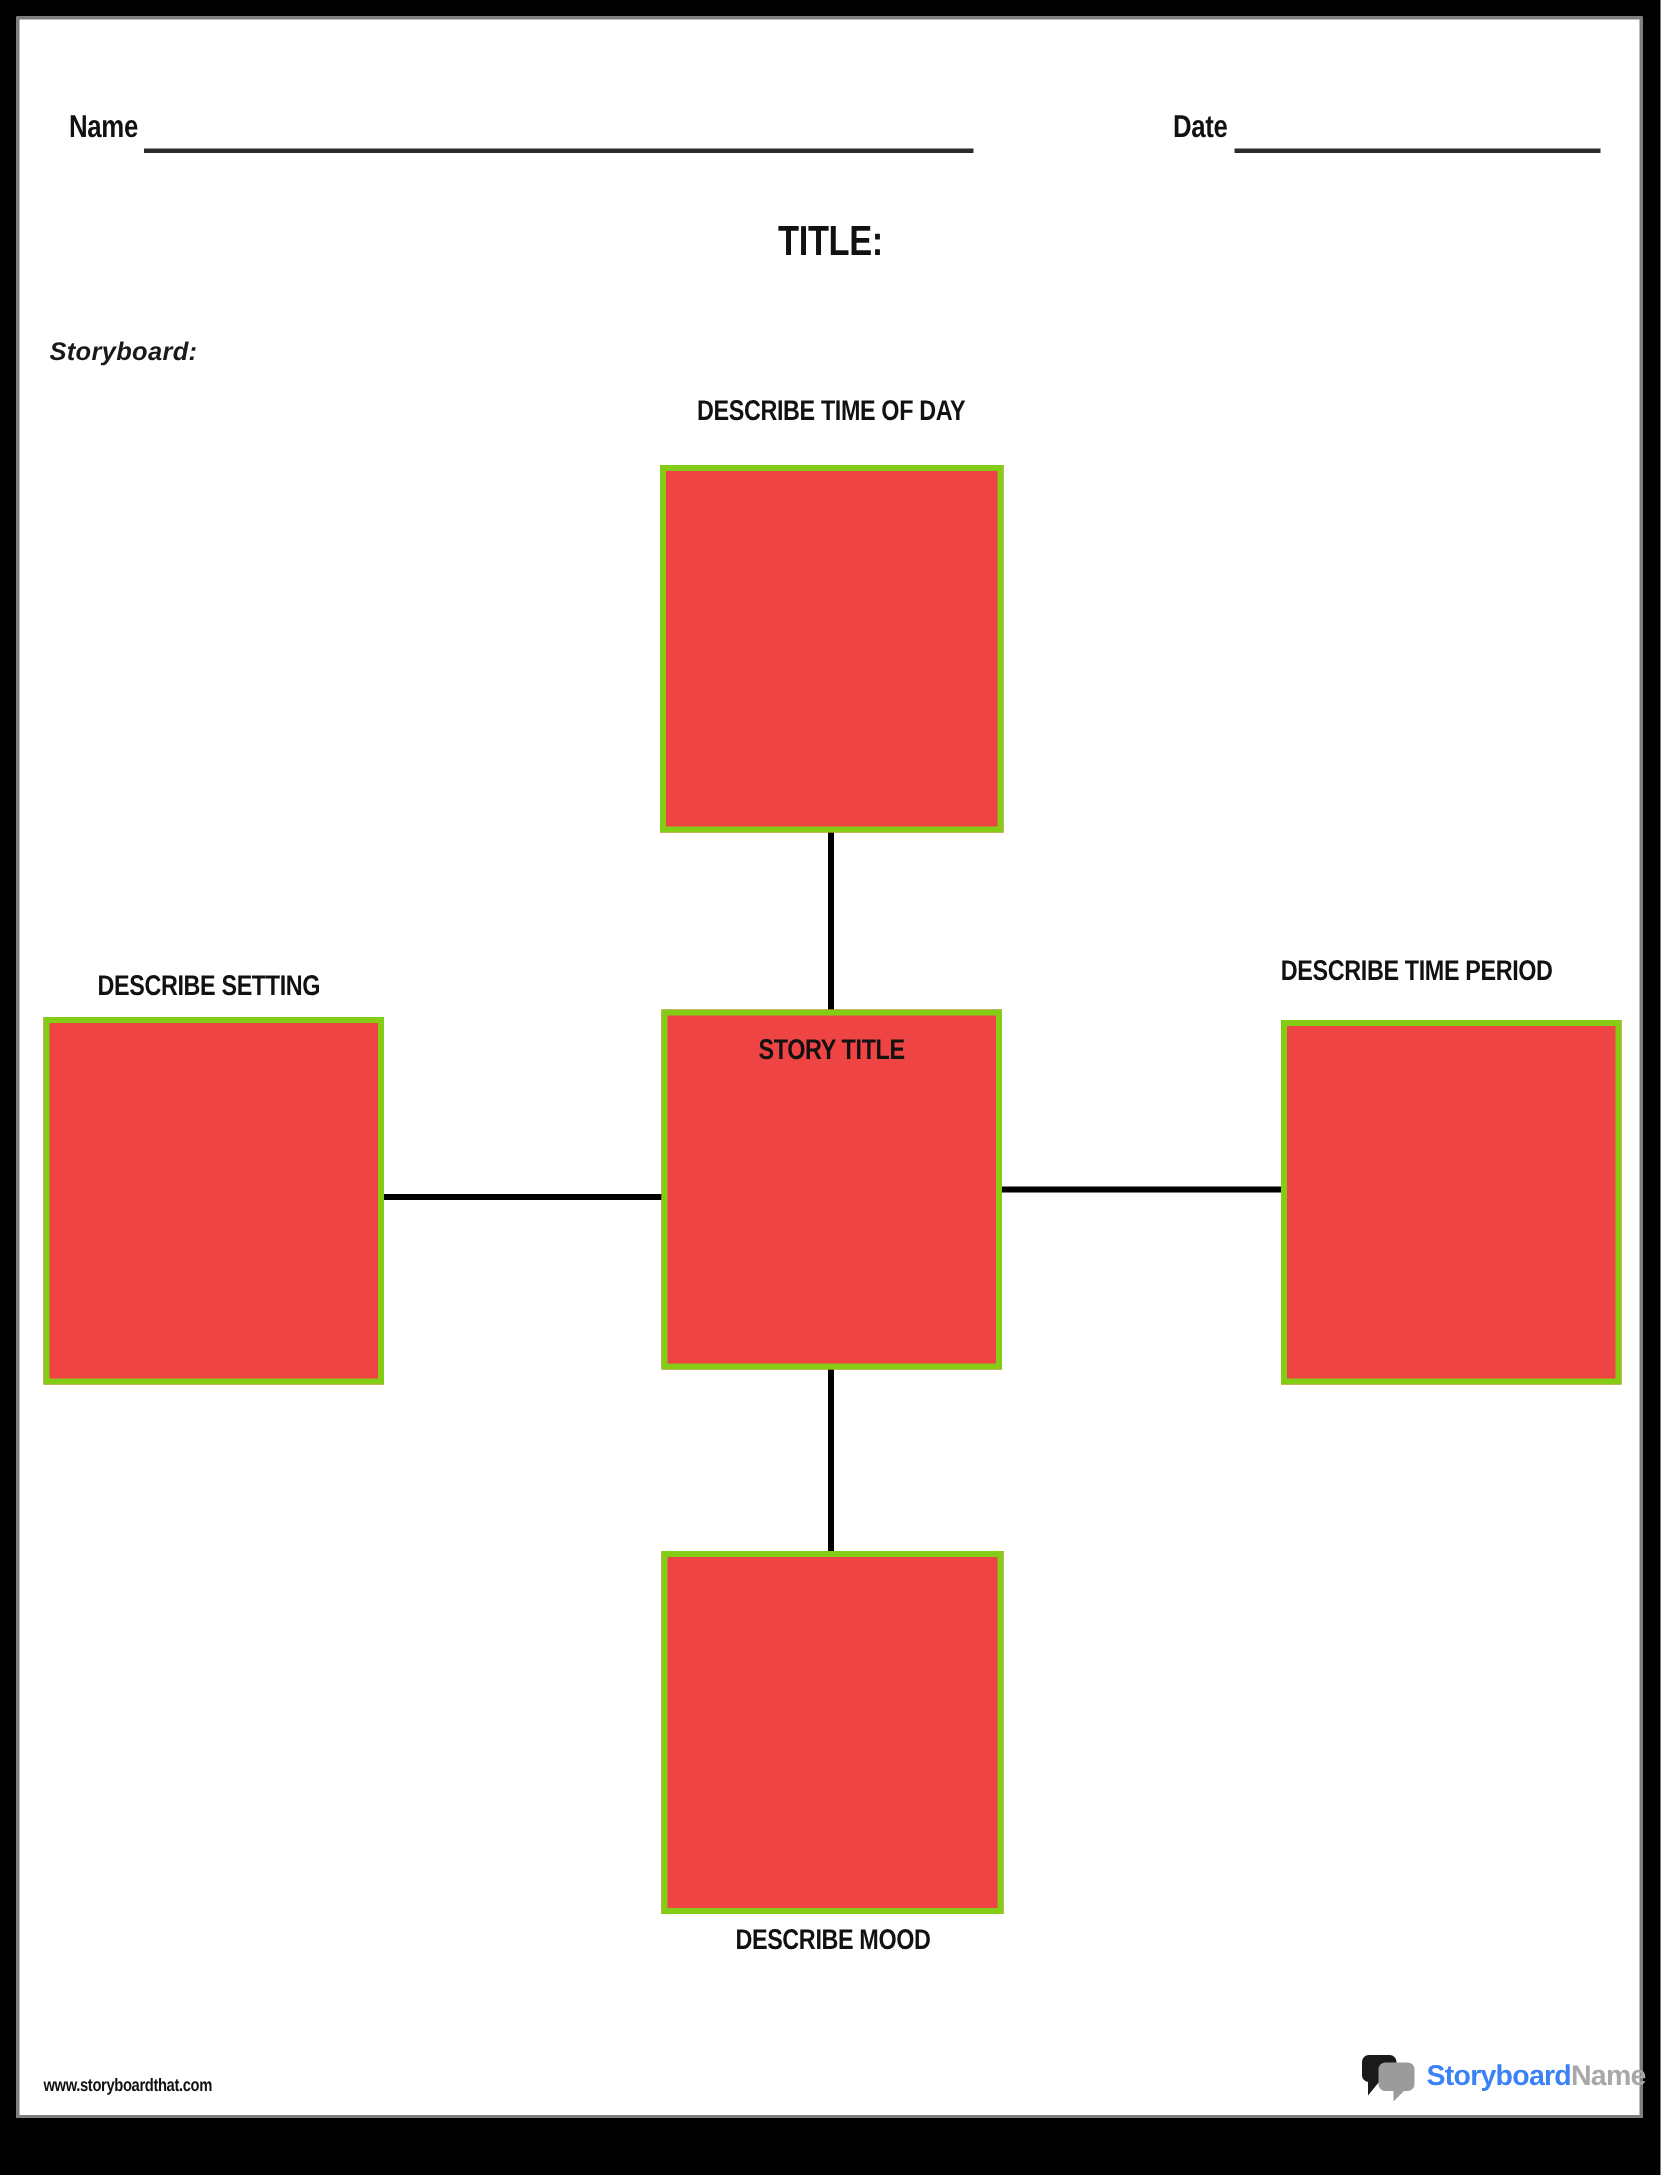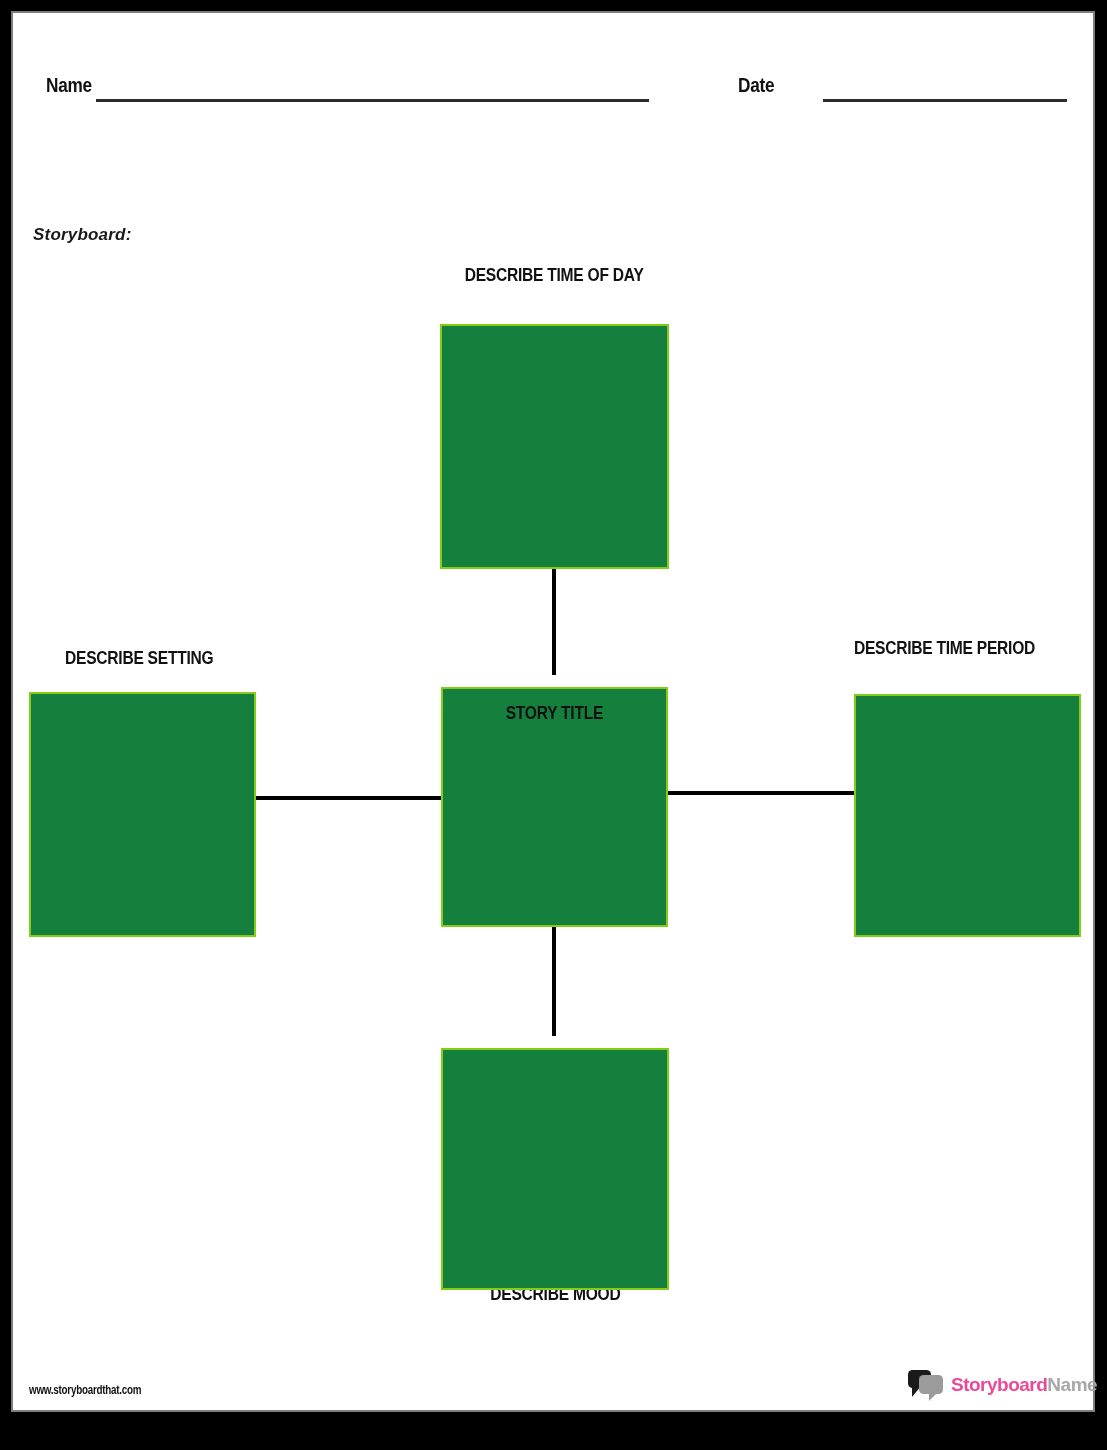--- a/index.html
+++ b/index.html
@@ -55,23 +55,22 @@
     left: 20px; top: 212px;
     font-size: 17px;
     font-style: italic;
     font-weight: 700;
     letter-spacing: 0.2px;
     color: #1a1a1a;
   }
 
   .dbox {
     position: absolute;
-    background: #15803d;
-    border: 2px solid #84cc16;
-    margin-top: 14px;
+    background: #ef4444;
+    border: 4px solid #84cc16;
   }
   .connector { position: absolute; background: #000; }
 
   .box-label { position: absolute; font-size: 19px; line-height: 19px; }
   .box-label.center { text-align: center; }
 
   .story-title-box { text-align: center; padding-top: 13px; }
   .story-title-label { font-size: 19px; }
 
   .footer-url {
@@ -84,38 +83,41 @@
     display: flex;
     align-items: center;
     gap: 5px;
   }
   .logo-text {
     font-size: 19px;
     font-weight: 700;
     letter-spacing: -0.5px;
     white-space: nowrap;
   }
-  .logo-text .primary { color: #ec4899; }
+  .logo-text .primary { color: #3b82f6; }
   .logo-text .secondary { color: #a8a8a8; }
 </style>
 </head>
 <body>
 
 <div class="page">
 
   <div class="abs" style="left:33px; top:60px;">
     <span class="cond hdr-label">Name</span>
   </div>
   <div class="fill-line" style="left:83px; top:86px; width:553px;"></div>
 
-  <div class="abs" style="left:725px; top:60px;">
+  <div class="abs" style="left:769px; top:60px;">
     <span class="cond hdr-label">Date</span>
   </div>
   <div class="fill-line" style="left:810px; top:86px; width:244px;"></div>
 
+  <div class="abs title-wrap">
+    <span class="cond-c title-text">TITLE:</span>
+  </div>
 
   <div class="abs directions">Storyboard:</div>
 
   <div class="box-label center" style="left:427px; top:252px; width:229px;">
     <span class="cond-c">DESCRIBE TIME OF DAY</span>
   </div>
   <div class="box-label" style="left:52px; top:635px;">
     <span class="cond">DESCRIBE SETTING</span>
   </div>
   <div class="box-label center" style="left:818px; top:625px; width:227px;">

